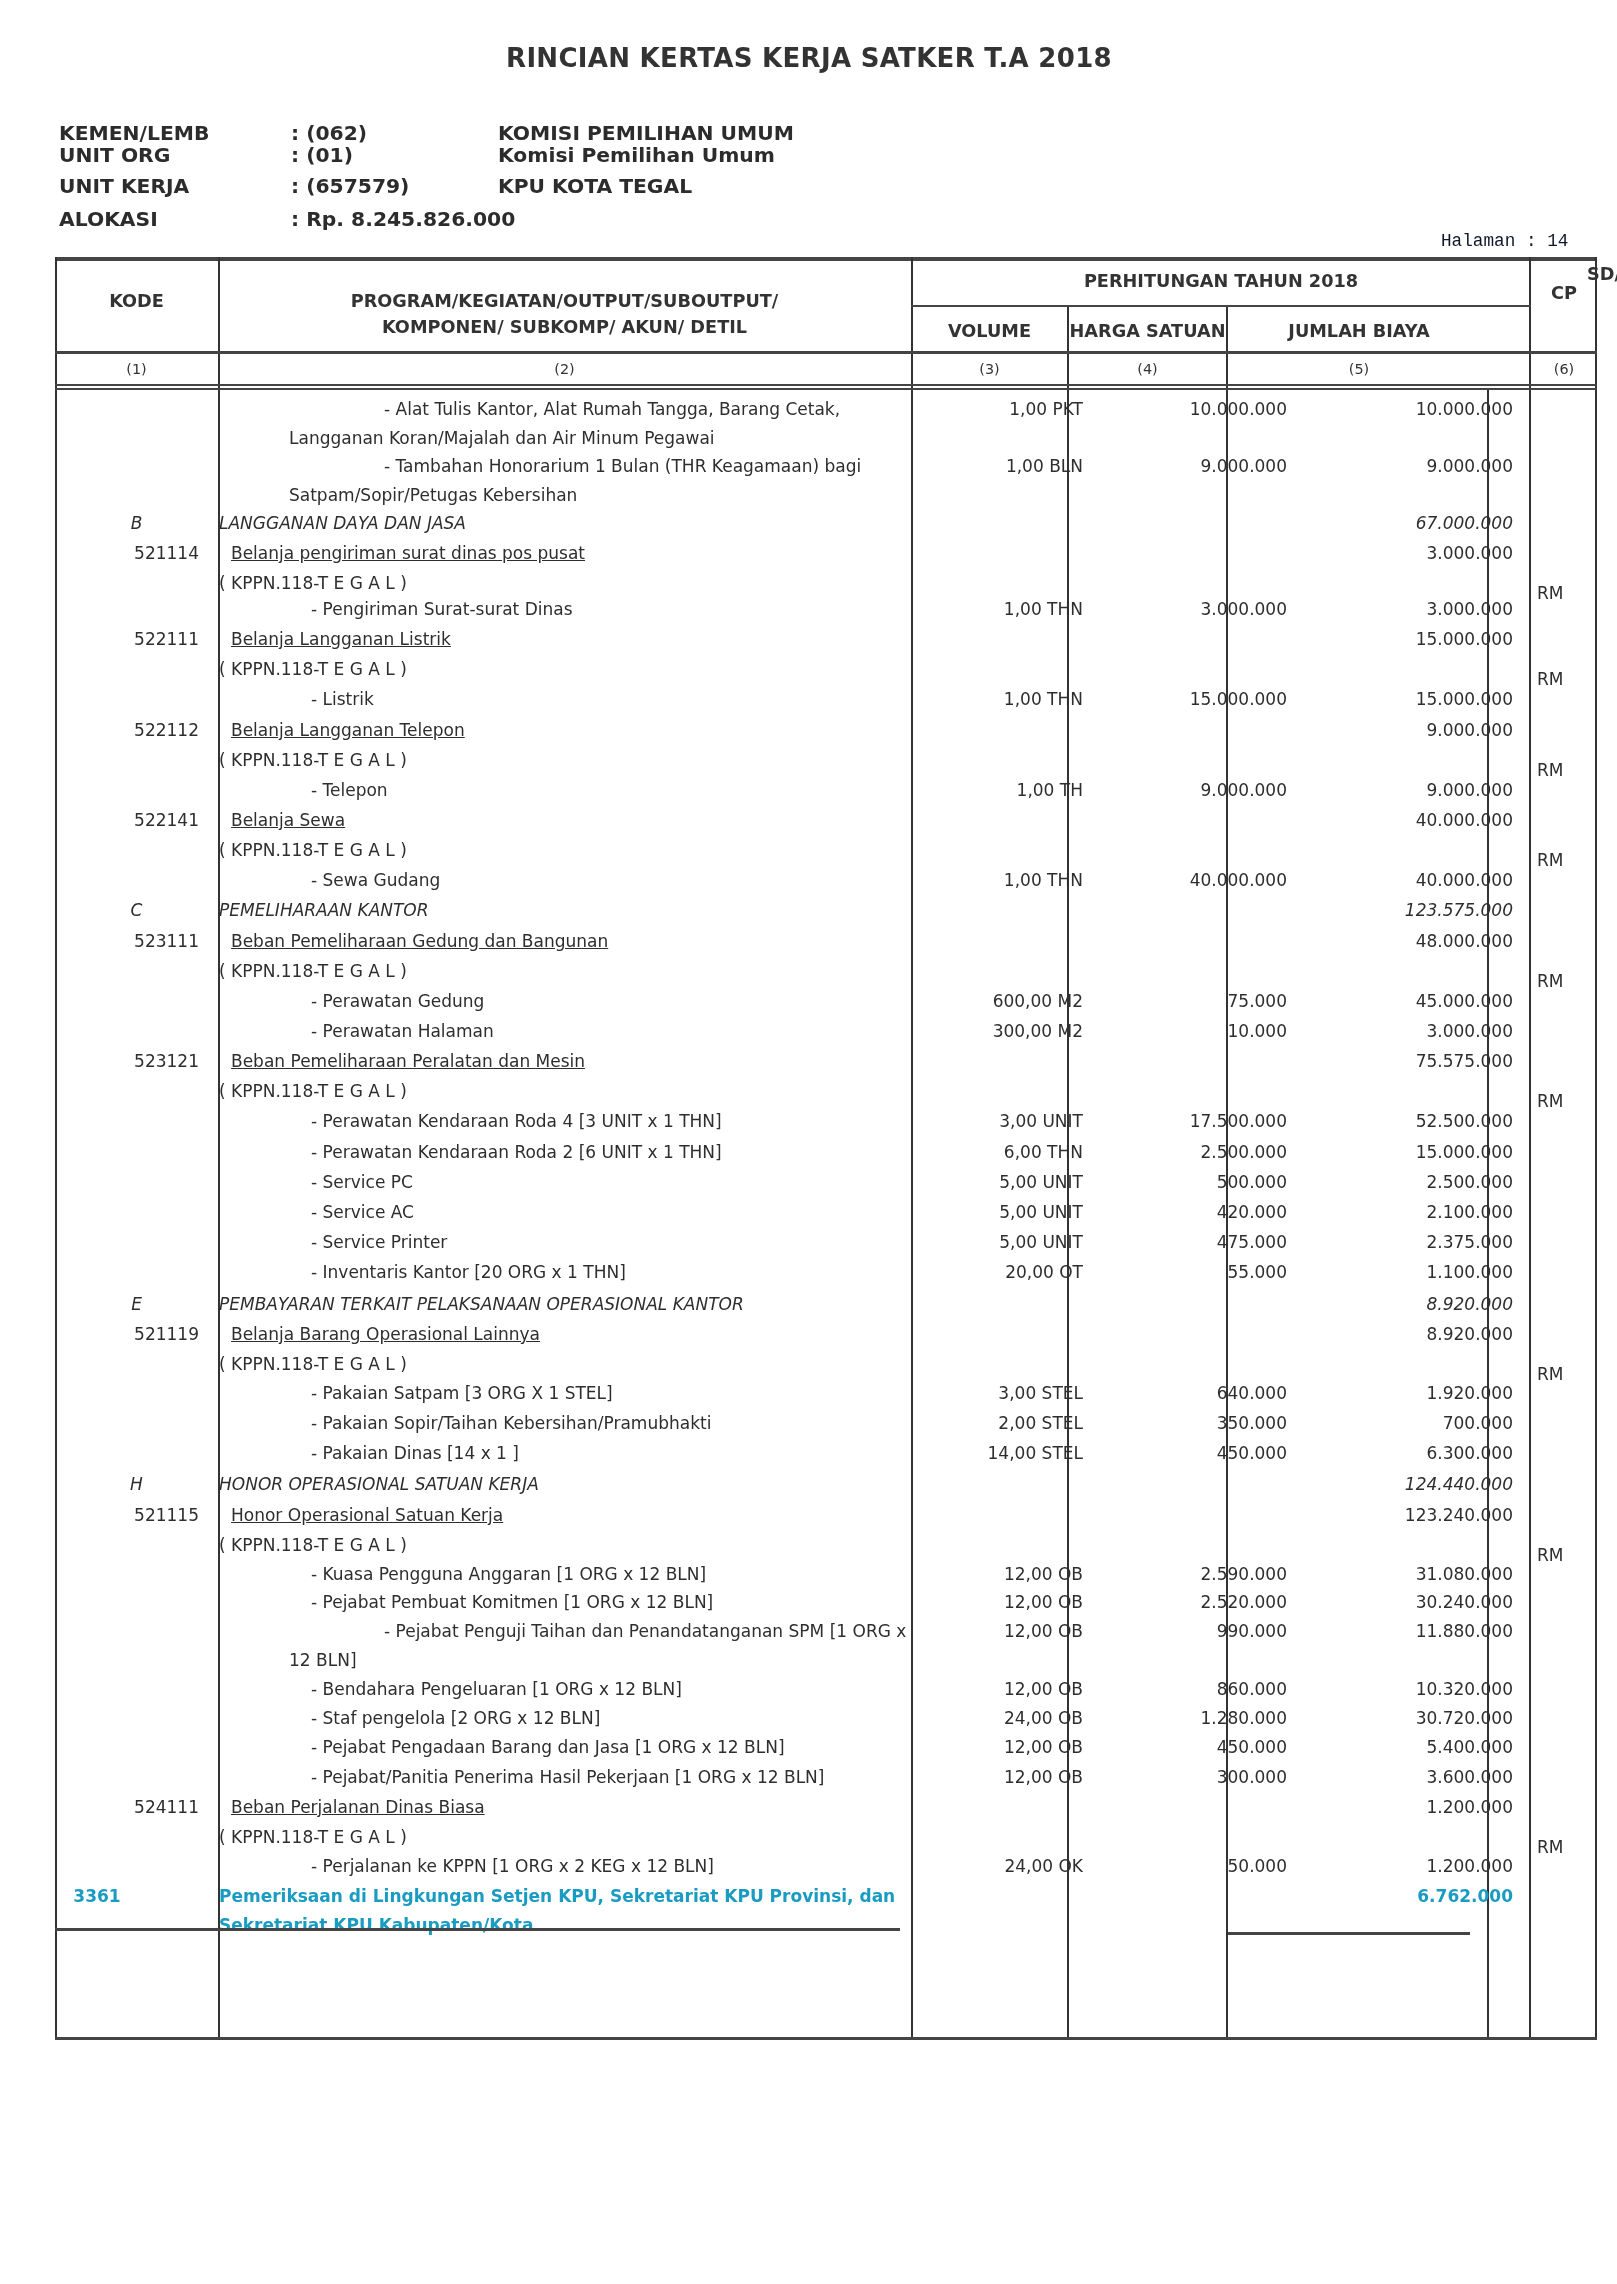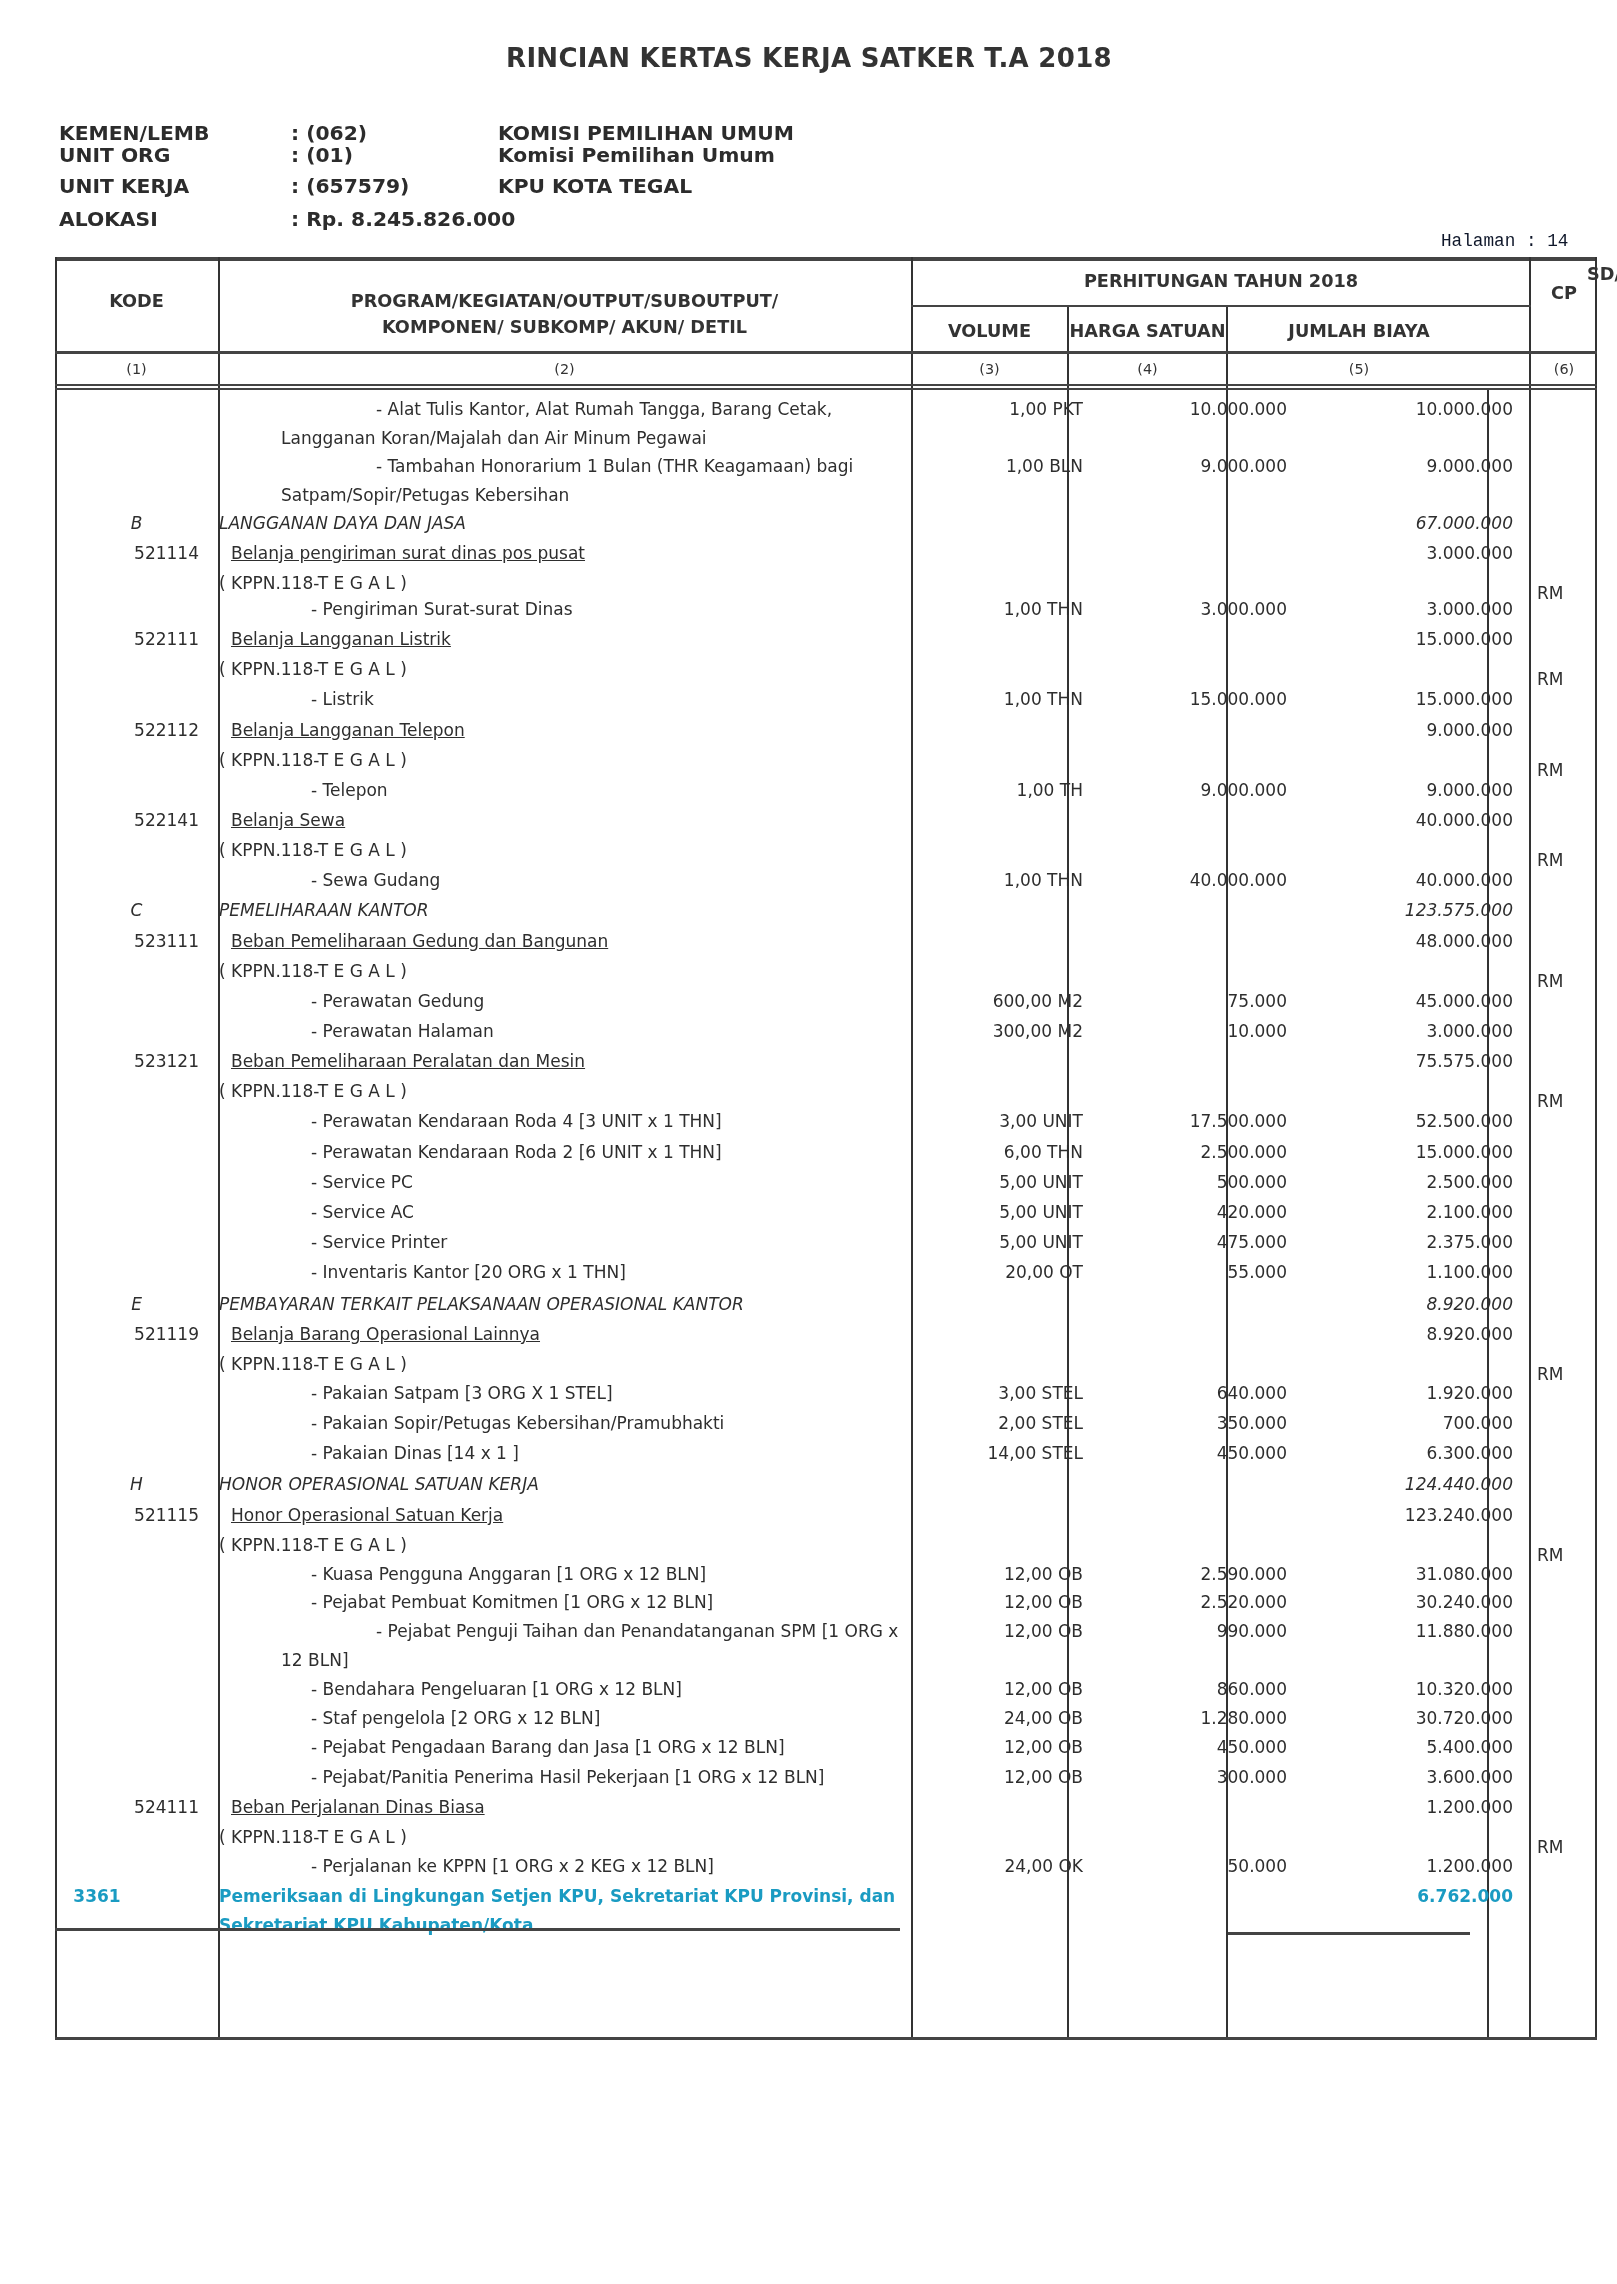--- a/index.html
+++ b/index.html
@@ -23,21 +23,21 @@
   .row .kode { position:absolute; left:0; width:144px; text-align:right; white-space:nowrap; }
   .row .desc { position:absolute; left:164px; width:681px; white-space:normal; }
   .row .vol { position:absolute; left:871px; width:157px; text-align:right; white-space:nowrap; }
   .row .harga { position:absolute; left:1022px; width:210px; text-align:right; white-space:nowrap; overflow:hidden; }
   .row .jumlah { position:absolute; left:1199px; width:259px; text-align:right; white-space:nowrap; }
   .row .sdcp { position:absolute; left:1482px; width:39px; white-space:nowrap;margin-top:40px; }
   .row.akun .desc { text-decoration:underline;padding-left:12px; }
   .row.section .kode, .row.section .desc, .row.section .jumlah { font-style:italic; }
   .row.program { color:#1a9bc2; font-weight:bold; }
   .row .desc.indent { padding-left:92px; box-sizing:border-box; }
-  .row .desc.wrap { text-indent:95px; padding-left:62px; box-sizing:border-box; line-height:29px; }
+  .row .desc.wrap { text-indent:95px; padding-left:62px; box-sizing:border-box; line-height:29px;margin-left:8px; }
 </style>
 </head>
 <body>
 
 <div class="title">RINCIAN KERTAS KERJA SATKER T.A 2018</div>
 
 <div class="meta" style="top:121px;">
   <span class="lbl">KEMEN/LEMB</span>
   <span class="colon">: (062)</span>
   <span class="val">KOMISI PEMILIHAN UMUM</span>
@@ -346,21 +346,21 @@
       <div class="row detail2" style="top: 1122px;">
         <div class="kode"></div>
         <div class="desc indent">- Pakaian Satpam [3 ORG X 1 STEL]</div>
         <div class="vol">3,00 STEL</div>
         <div class="harga">640.000</div>
         <div class="jumlah">1.920.000</div>
         <div class="sdcp"></div>
       </div>
       <div class="row detail" style="top: 1152px;">
         <div class="kode"></div>
-        <div class="desc indent">-    Pakaian Sopir/Petugas Kebersihan/Pramubhakti</div>
+        <div class="desc indent">-    Pakaian Sopir/Taihan Kebersihan/Pramubhakti</div>
         <div class="vol">2,00 STEL</div>
         <div class="harga">350.000</div>
         <div class="jumlah">700.000</div>
         <div class="sdcp"></div>
       </div>
       <div class="row detail" style="top: 1182px;">
         <div class="kode"></div>
         <div class="desc indent">-    Pakaian Dinas  [14  x 1 ]</div>
         <div class="vol">14,00 STEL</div>
         <div class="harga">450.000</div>

